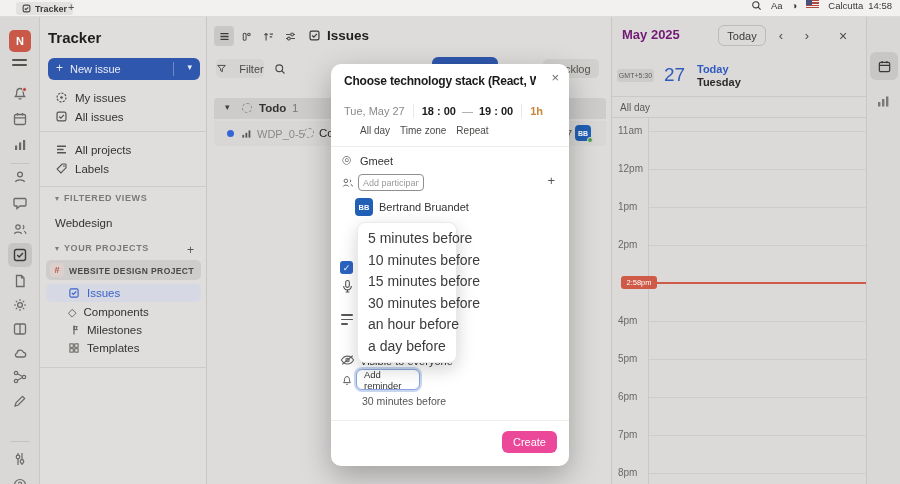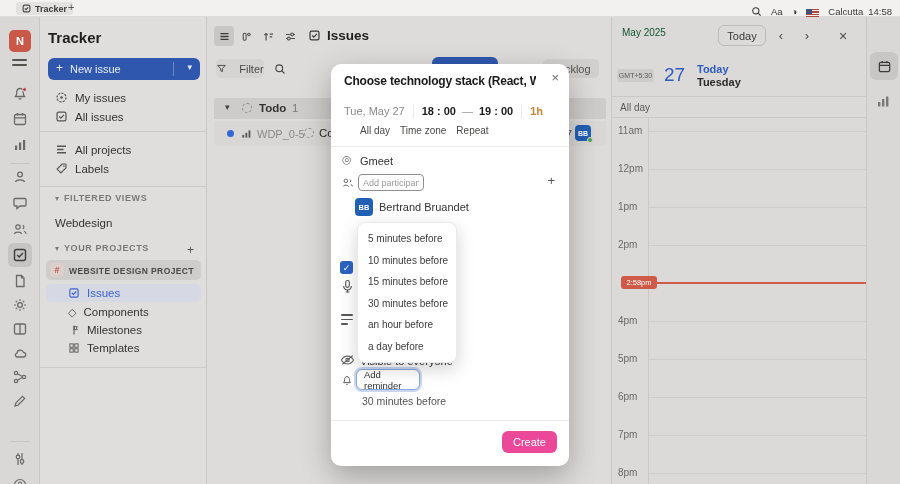--- a/index.html
+++ b/index.html
@@ -9,21 +9,21 @@
   .abs { position:absolute; }
   svg { display:block; }
 
   
   .topbar { position:absolute; left:0; top:0; width:900px; height:17px; background:#f2f1ef;
             border-bottom:1px solid #dddbd9; z-index:3; }
   .tab { position:absolute; left:16px; top:2px; height:13px; padding:0 6px; border-radius:3px;
          background:#e4e2e0; display:flex; align-items:center; gap:4px; }
   .tab-label { font-size:9px; font-weight:700; color:#3b3a39; }
   .tab-plus { position:absolute; left:68px; top:1px; font-size:11px; color:#55544f; }
-  .tb-right { position:absolute; right:8px; top:0; height:17px; display:flex; align-items:flex-end; gap:9px; }
+  .tb-right { position:absolute; right:8px; top:0; height:17px; display:flex; align-items:flex-start; gap:9px; }
   .tb-right span { font-size:9.5px; color:#3a3938; }
   .flag { width:13px; height:8px; position:relative; background:repeating-linear-gradient(#b0473d 0 1.2px,#f2f1ef 1.2px 2.4px); }
   .flag i { position:absolute; left:0; top:0; width:6px; height:4.5px; background:#45507c; }
 
   
   .rail { position:absolute; left:0; top:17px; width:40px; bottom:0; background:#dad8d7; border-right:1px solid #cac8c7; }
   .rail .ico { color:#6a6968; }
   .ws-avatar { position:absolute; left:9px; top:13px; width:22px; height:22px; border-radius:5px; background:#c95848;
                color:#fff; font-size:11px; font-weight:700; display:flex; align-items:center; justify-content:center; }
   .bar2 { position:absolute; left:12px; width:15px; height:2px; background:#55544f; border-radius:1px; }
@@ -79,21 +79,21 @@
   .issue-row .id { position:absolute; left:43px; top:7px; font-size:11px; color:#8a8988; }
   .issue-row .circ { position:absolute; left:90px; top:7px; }
   .issue-row .title { position:absolute; left:105px; top:6px; font-size:11.5px; color:#2b2a29; }
   .issue-row .d7 { position:absolute; right:34px; top:7px; font-size:11px; color:#55544f; }
   .mini-av { position:absolute; right:15px; top:4px; width:16px; height:16px; border-radius:4px; background:#2160b4;
              color:#fff; font-size:7px; font-weight:700; display:flex; align-items:center; justify-content:center; }
   .mini-av .on { position:absolute; right:-2px; bottom:-2px; width:6px; height:6px; border-radius:50%; background:#4aa24e; border:1px solid #d9d7d6; }
 
   
   .calendar { position:absolute; left:612px; top:17px; width:254px; bottom:0; background:#dcdad9; }
-  .cal-month { position:absolute; left:10px; top:10px; font-size:10px; font-weight:400; color:#14532d; }
+  .cal-month { position:absolute; left:10px; top:10px; font-size:13px; font-weight:700; color:#701a75; }
   .cal-today { position:absolute; left:106px; top:8px; width:48px; height:21px; border:1px solid #bdbbba; border-radius:6px;
                font-size:11px; color:#3b3a39; display:flex; align-items:center; justify-content:center; }
   .cal-nav { position:absolute; top:8px; width:18px; height:21px; display:flex; align-items:center; justify-content:center;
              font-size:13px; color:#4a4948; }
   .gmt { position:absolute; left:5px; top:52px; width:37px; height:13px; background:#cecccb; border-radius:3px;
          font-size:7px; color:#5a5958; display:flex; align-items:center; justify-content:center; }
   .daynum { position:absolute; left:44px; top:41px; width:37px; height:34px; font-size:19px; color:#2f5bbf;
             display:flex; align-items:center; justify-content:center; }
   .today-l { position:absolute; left:85px; top:46px; font-size:11px; font-weight:700; color:#2f5bbf; }
   .weekday { position:absolute; left:85px; top:59px; font-size:11px; font-weight:700; color:#2b2a29; }
@@ -141,21 +141,21 @@
   .rem-btn { position:absolute; left:25px; top:305px; width:64px; height:21px; border:1px solid #89a7dd; border-radius:6px;
              box-shadow:0 0 0 2px rgba(74,118,206,.3); font-size:9.5px; color:#333;
              display:flex; align-items:center; padding-left:7px; background:#fff; }
   .rem-val { position:absolute; left:31px; top:331px; font-size:10.5px; color:#555; }
   .create-btn { position:absolute; right:12px; top:367px; height:22px; padding:0 11px; background:#ec4899; color:#fff;
                 font-size:11px; border-radius:6px; display:flex; align-items:center; }
 
   
   .dropdown { position:absolute; left:357px; top:222px; width:100px; height:141px; background:#fff; border:1px solid #eaeaea;
               border-radius:8px; box-shadow:0 6px 18px rgba(0,0,0,.18); z-index:11; padding:5px 0; }
-  .dd-item { height:21.5px; line-height:21.5px; padding-left:10px; font-size:10px; color:#3b3b3b; white-space:nowrap; }
+  .dd-item { height:21.5px; line-height:21.5px; padding-left:10px; font-size:14px; color:#3b3b3b; white-space:nowrap; }
 </style>
 </head>
 <body>
 
 <div class="topbar">
   <div class="tab">
     <svg width="9" height="9" viewBox="0 0 16 16">
         <rect x="2" y="2" width="12" height="12" rx="3" fill="none" stroke="#4a4948" stroke-width="2"></rect>
         <path d="M5 8l2 2 4-4" fill="none" stroke="#4a4948" stroke-width="2"></path>
       </svg>

